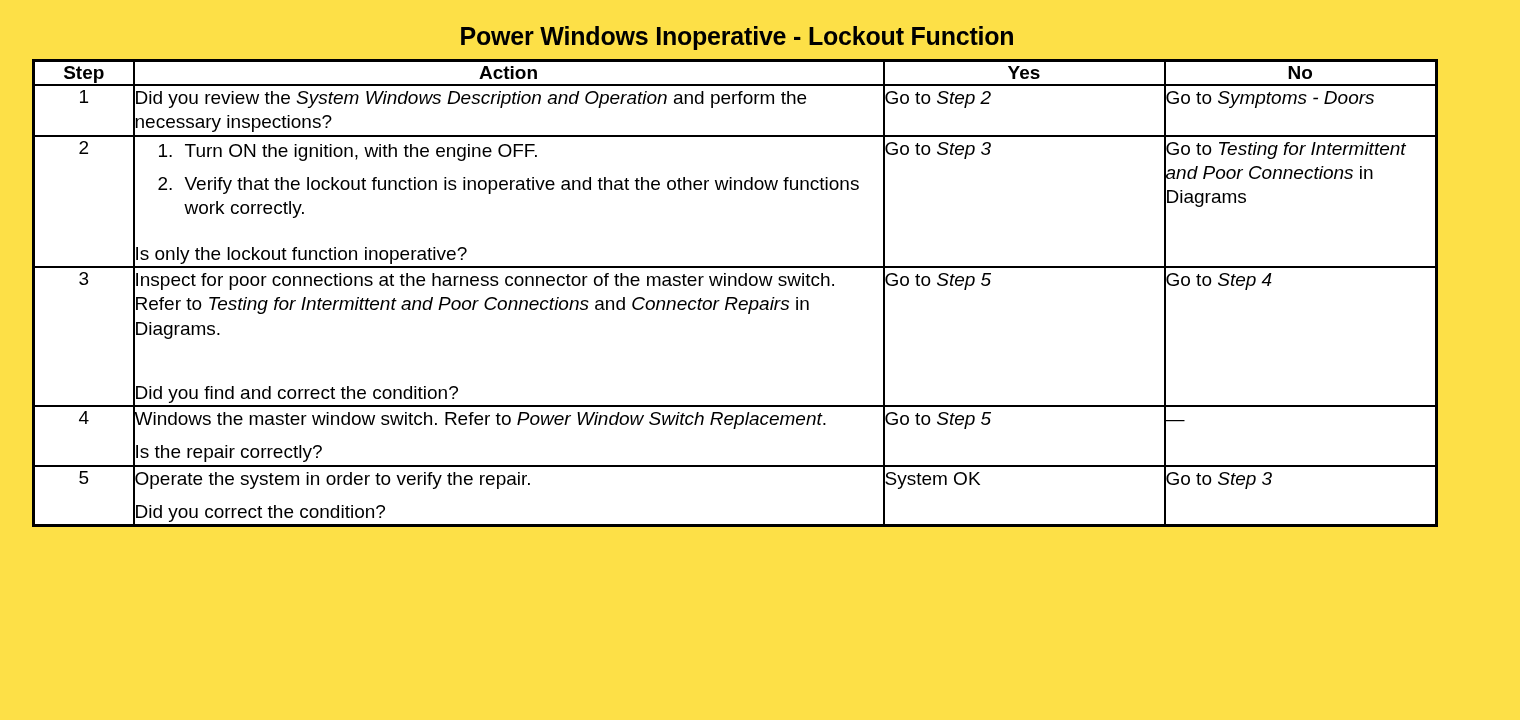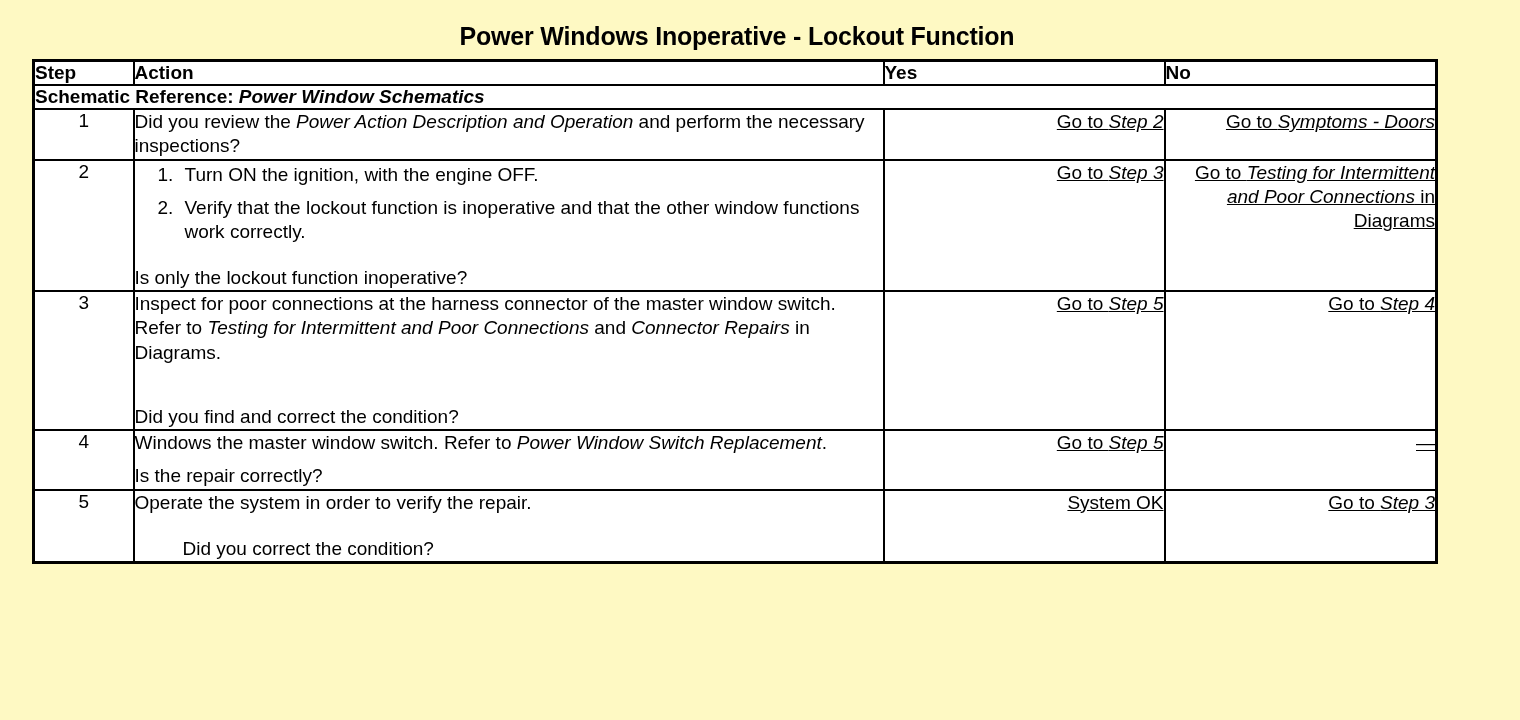--- a/index.html
+++ b/index.html
@@ -12,21 +12,21 @@
     width: 1520px;
     height: 720px;
     font-family: "Liberation Sans", sans-serif;
     color: #000000;
     overflow: hidden;
   }
   .page {
     position: relative;
     width: 1520px;
     height: 720px;
-    background: #fef9c3;
+    background: #fde047;
   }
   .doc-title {
     position: absolute;
     left: 0;
     top: 22px;
     width: 1474px;
     text-align: center;
     font-size: 25px;
     font-weight: bold;
     letter-spacing: -0.2px;
@@ -52,21 +52,21 @@
   
   table.diag {
     border: 3px solid #000000;
   }
   .col-step  { width: 100px; }
   .col-act   { width: 750px; }
   .col-yes   { width: 281px; }
   .col-no    { width: 272px; }
 
   th.hcell {
-    text-align: left;
+    text-align: center;
     font-size: 19px;
     font-weight: bold;
     padding: 6px 4px 7px 4px;
     vertical-align: middle;
   }
   td.schem {
     padding: 6px 0 7px 10px;
     font-size: 19px;
     font-weight: bold;
     white-space: nowrap;
@@ -77,25 +77,24 @@
     text-align: center;
     vertical-align: middle;
     font-size: 19px;
   }
   td.action {
     padding: 7px 8px 8px 12px;
     font-size: 19px;
     line-height: 1.28;
   }
   td.ansc {
-    text-align: right;
+    text-align: left;
     font-size: 19px;
     line-height: 1.28;
     padding: 7px 6px 8px 6px;
-    text-decoration: underline;
   }
   td.ans-top    { vertical-align: top; }
   td.ans-bottom { vertical-align: bottom; padding-bottom: 10px; }
   td.ans-mid    { vertical-align: middle; }
 
   .it { font-style: italic; }
   .dash { font-size: 19px; }
 
   ol.substeps {
     margin: 2px 0 0 0;
@@ -103,21 +102,21 @@
     list-style-type: decimal;
   }
   ol.substeps li {
     margin: 0 0 9px 0;
     padding-left: 6px;
     line-height: 1.28;
   }
   ol.substeps li:last-child { margin-bottom: 16px; }
   .tail-q { margin-top: 21px; }
   .gap-block { height: 40px; }
-  .r5line2 { margin-top: 22px; padding-left: 48px; }
+  .r5line2 { margin-top: 9px; }
   .r4line2 { margin-top: 9px; }
 </style>
 </head>
 <body>
 
 <div class="page">
 
   <div class="doc-title">Power Windows Inoperative - Lockout Function</div>
 
   <div class="table-wrap">
@@ -131,27 +130,24 @@
       <thead>
         <tr>
           <th class="hcell">Step</th>
           <th class="hcell">Action</th>
           <th class="hcell">Yes</th>
           <th class="hcell">No</th>
         </tr>
       </thead>
       <tbody>
 
-        <tr>
-          <td class="schem" colspan="4"><span>Schematic Reference:</span> <span class="it">Power Window Schematics</span></td>
-        </tr>
 
         <tr>
           <td class="stepnum">1</td>
-          <td class="action"><span>Did you review the </span><span class="it">Power Action Description and Operation</span><span> and perform the necessary inspections?</span></td>
+          <td class="action"><span>Did you review the </span><span class="it">System Windows Description and Operation</span><span> and perform the necessary inspections?</span></td>
           <td class="ansc ans-bottom"><span>Go to </span><span class="it">Step 2</span></td>
           <td class="ansc ans-top"><span>Go to </span><span class="it">Symptoms - Doors</span></td>
         </tr>
 
         <tr>
           <td class="stepnum">2</td>
           <td class="action">
             <ol class="substeps">
               <li>Turn ON the ignition, with the engine OFF.</li>
               <li>Verify that the lockout function is inoperative and that the other window functions work correctly.</li>

